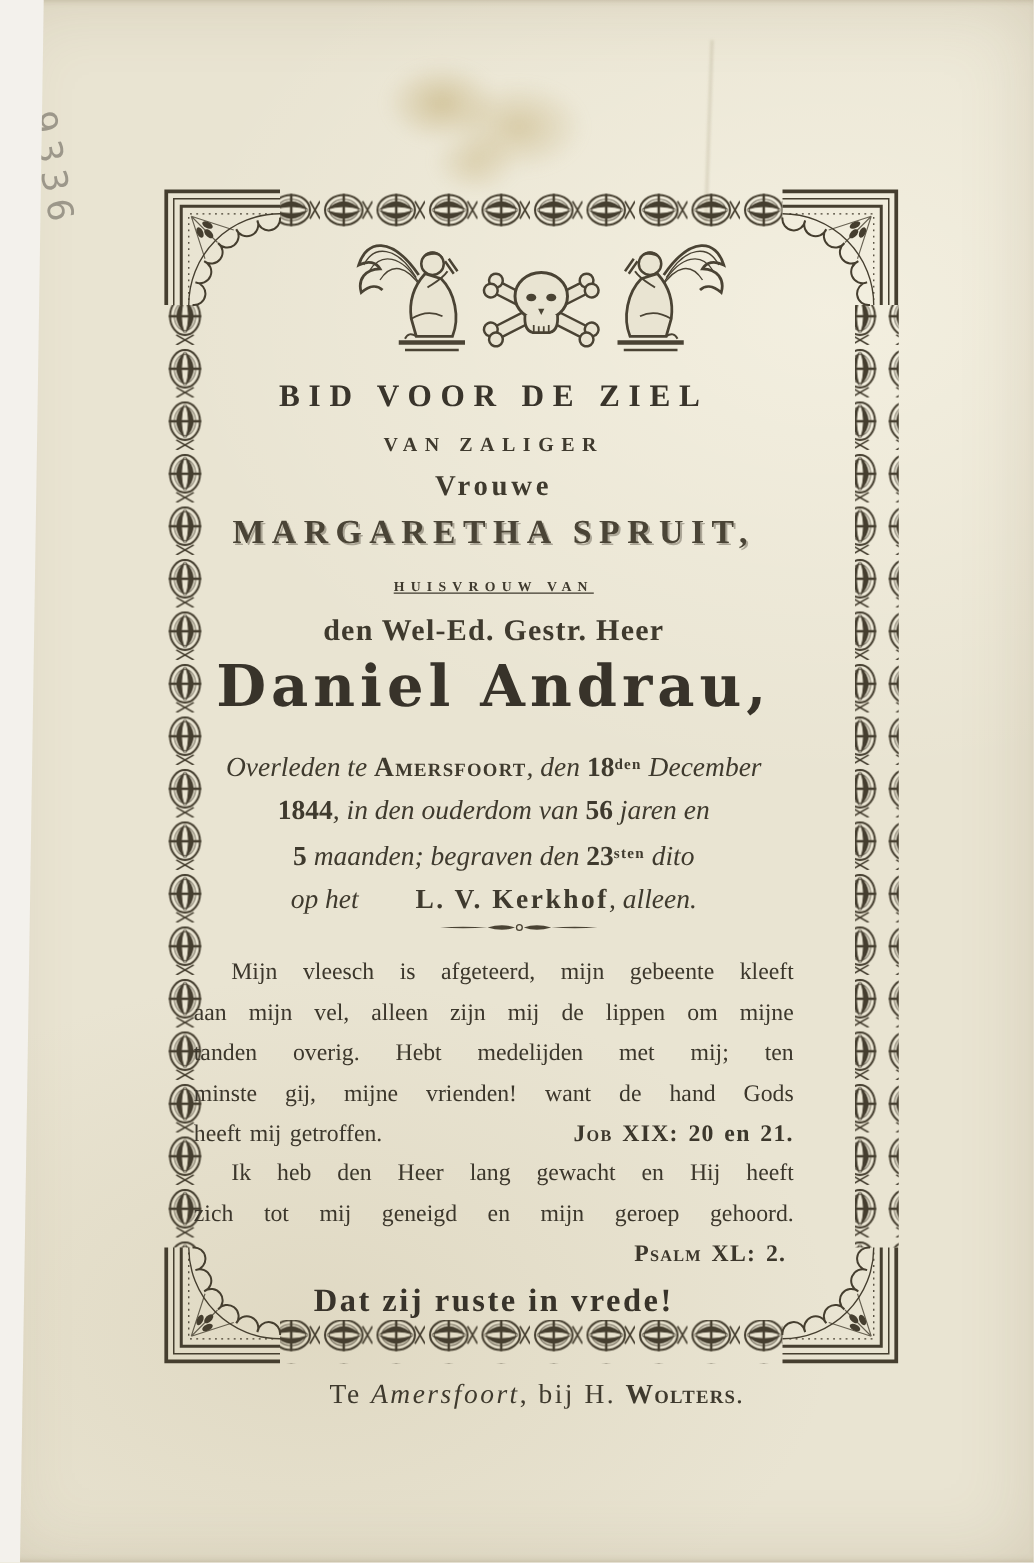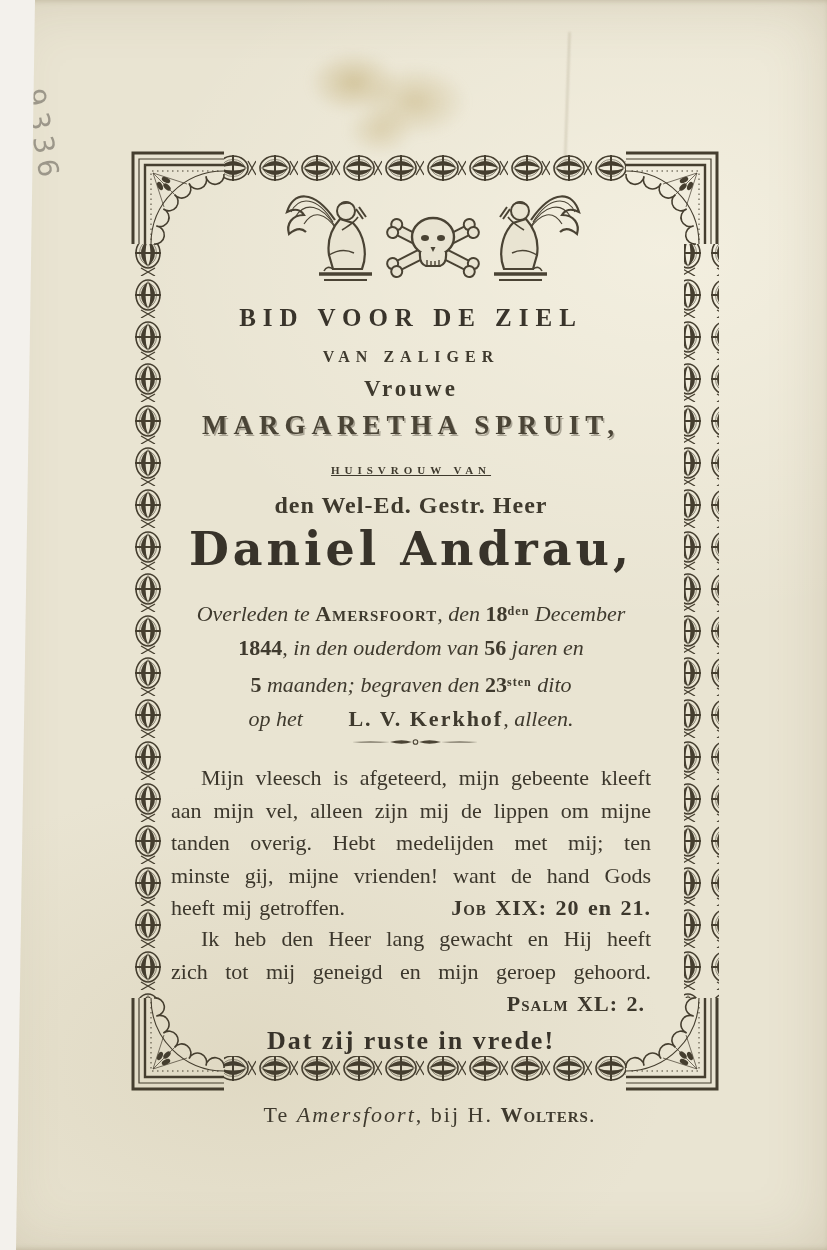--- a/index.html
+++ b/index.html
@@ -34,35 +34,35 @@
     position:absolute;left:50px;top:86px;
     transform:rotate(80deg);transform-origin:left top;
     font-family:"DejaVu Sans", sans-serif;font-size:28px;font-weight:400;
     color:#8f8a7e;letter-spacing:6px;opacity:.85;
   }
   
   .frame{position:absolute;left:130px;top:150px;}
   
   .vignette{position:absolute;left:283px;top:184px;}
   
-  .col{position:absolute;left:171px;width:480px;text-align:center;color:#3f3a2e;}
+  .col{position:absolute;left:155px;width:480px;text-align:center;color:#3f3a2e;}
   .invocation{top:304px;font-size:25px;font-weight:700;letter-spacing:7px;color:#39342b;}
   .of-late{top:348px;font-size:16px;font-weight:700;letter-spacing:6px;}
   .lady{top:376px;font-size:23px;font-weight:700;letter-spacing:3px;}
   .name{top:410px;font-size:27px;font-weight:700;letter-spacing:6px;color:#4a4436;
         text-shadow:1.6px 1.6px 0 rgba(74,68,54,.40);}
   .relation{top:464px;font-size:11px;font-weight:700;letter-spacing:5px;text-decoration:underline;}
   .honorific{top:492px;font-size:24px;font-weight:700;letter-spacing:1px;}
   .spouse{top:522px;font-size:46px;font-weight:700;letter-spacing:4px;color:#38332a;
           font-family:"DejaVu Serif", serif;}
   .notice{top:594px;font-size:22px;line-height:34px;font-style:italic;}
   .divider{position:absolute;left:350px;top:737px;}
   .scripture1{top:762px;}
   .scripture2{top:923px;}
-  .body-block{font-size:22px;line-height:32.5px;text-align:left;word-spacing:2px;color:#3c372c;}
+  .body-block{font-size:19px;line-height:32.5px;text-align:left;word-spacing:2px;color:#3c372c;}
   .jline{text-align:justify;text-align-last:justify;height:32.5px;overflow:hidden;}
   .ind{text-indent:30px;}
   .lastrow{display:flex;justify-content:space-between;align-items:flex-start;height:32.5px;}
   .cite-line{text-align:right;padding-right:6px;height:32.5px;}
   .cite-book{font-variant:small-caps;font-weight:600;letter-spacing:1px;margin-left:31px;}
   .cite-rest{font-weight:600;letter-spacing:1px;}
   .motto{top:1026px;font-size:26px;font-weight:700;letter-spacing:2px;color:#38332a;}
   .imprint{position:absolute;left:140px;top:1102px;width:580px;text-align:center;
            font-size:22px;letter-spacing:2px;color:#3f3a2e;}
   

